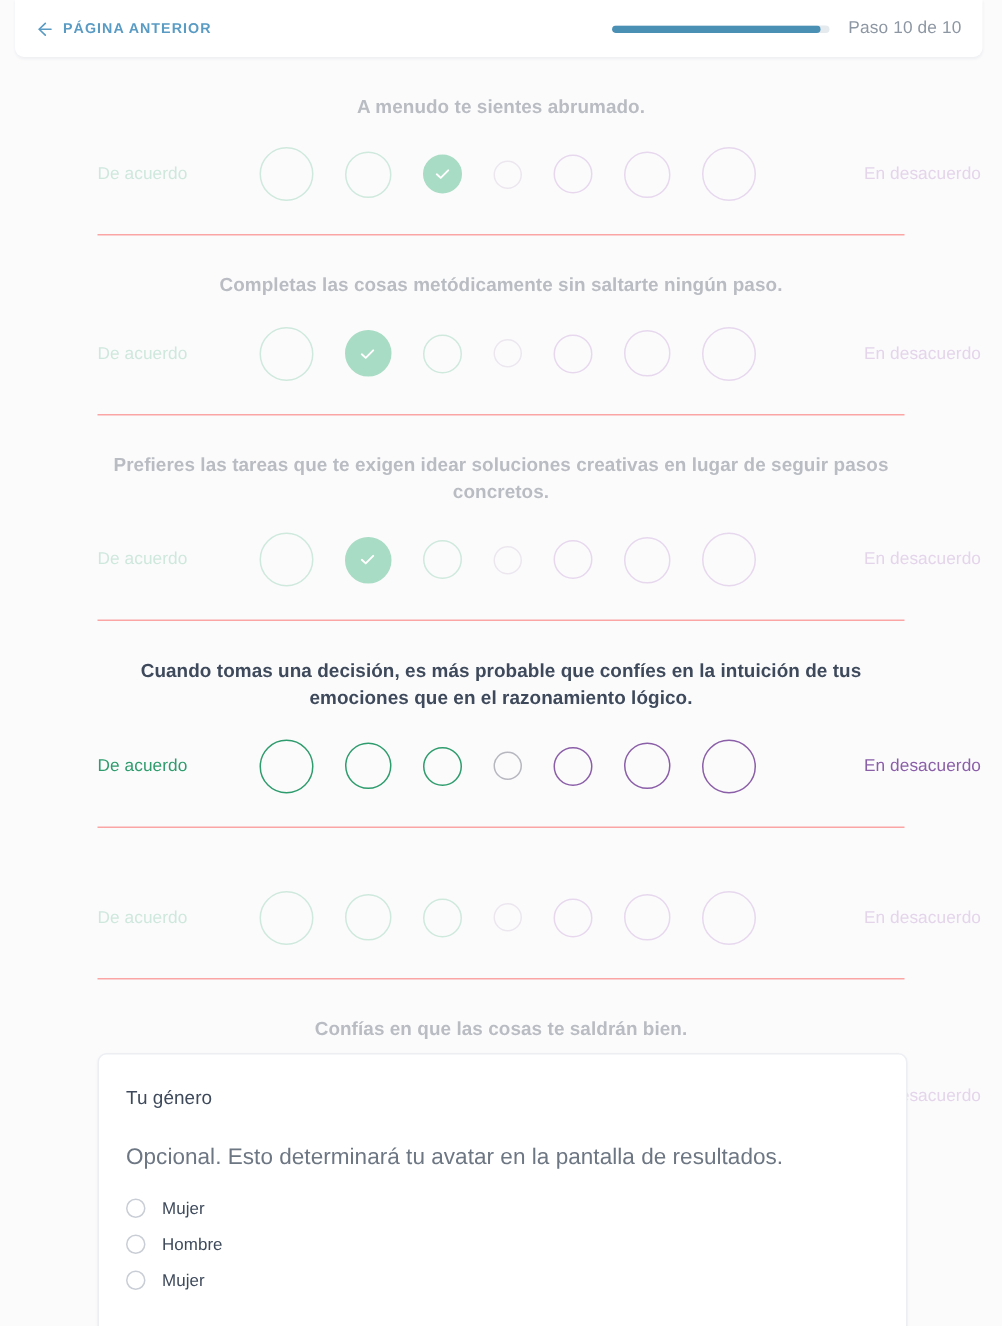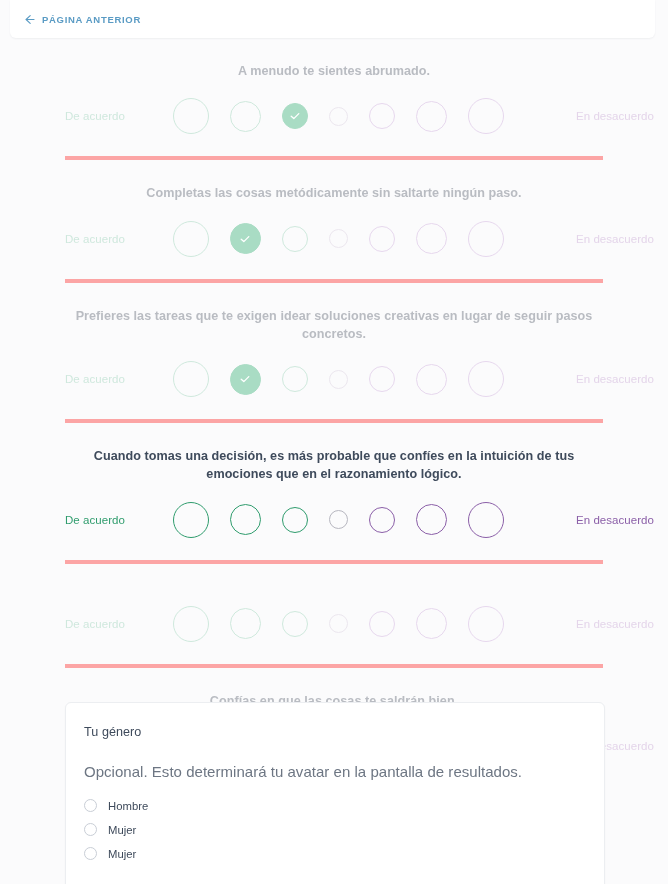--- a/index.html
+++ b/index.html
@@ -89,21 +89,21 @@
     position: absolute;
     left: 0;
     top: 38px;
     width: 668px;
   }
 
   .question {
     padding: 0 65px;
     position: relative;
   }
-  .question + .question .qinner { border-top: 4px solid #fca5a5; }
+  .question + .question .qinner { border-top: 1px solid #fca5a5; }
 
   .qinner { padding: 24px 0 22px 0; text-align: center; }
 
   .qtext {
     font-size: 12.6px;
     line-height: 1.45;
     color: #b9bcc2;
     font-weight: 600;
     letter-spacing: .05px;
   }
@@ -236,20 +236,26 @@
     <div class="back-link">
       <span class="back-arrow">
         <svg width="11" height="11" viewBox="0 0 11 11">
           <path d="M6.2 1.6 L2.1 5.5 L6.2 9.4" fill="none" stroke="#5a9bc4" stroke-width="1.1" stroke-linecap="round" stroke-linejoin="round"></path>
           <path d="M2.3 5.5 H10" fill="none" stroke="#5a9bc4" stroke-width="1.1" stroke-linecap="round"></path>
         </svg>
       </span>
       <span>PÁGINA ANTERIOR</span>
     </div>
 
+    <div class="topbar-right">
+      <div class="progress-track">
+        <div class="progress-fill" style="width: 96%; background: rgb(74, 144, 181);"></div>
+      </div>
+      <div class="step-label">Paso 10 de 10</div>
+    </div>
   </div>
 
   <div class="qwrap" id="questions">
       <div class="question">
         <div class="qinner">
           <div class="qtext">A menudo te sientes abrumado.</div>
           <div class="scale">
             <div class="anchor left">De acuerdo</div>
             <div class="opts">
               <div class="opt sz0 g"></div>
@@ -366,27 +372,27 @@
         </div>
       </div>
     </div>
 
   <div class="gender-card">
     <div class="gender-title">Tu género</div>
     <div class="gender-sub">Opcional. Esto determinará tu avatar en la pantalla de resultados.</div>
     <div class="radios" id="gender-radios">
         <div class="radio-row">
           <span class="radio-dot"></span>
+          <span class="radio-label">Mujer</span>
+        </div>
+        <div class="radio-row">
+          <span class="radio-dot"></span>
           <span class="radio-label">Hombre</span>
         </div>
         <div class="radio-row">
           <span class="radio-dot"></span>
           <span class="radio-label">Mujer</span>
         </div>
-        <div class="radio-row">
-          <span class="radio-dot"></span>
-          <span class="radio-label">Mujer</span>
-        </div>
       </div>
     <button class="results-btn" style="background: rgb(139, 95, 168);">Ver resultados</button>
   </div>
 
 </div>
 
 </body></html>

